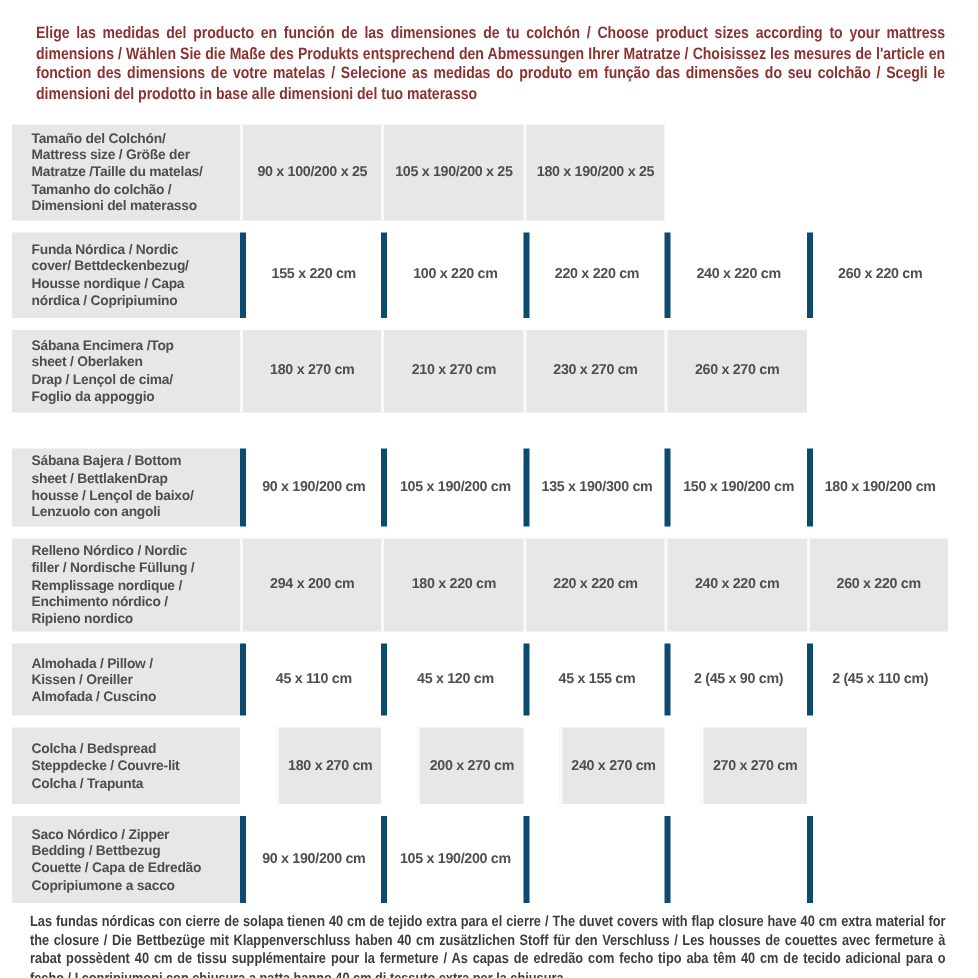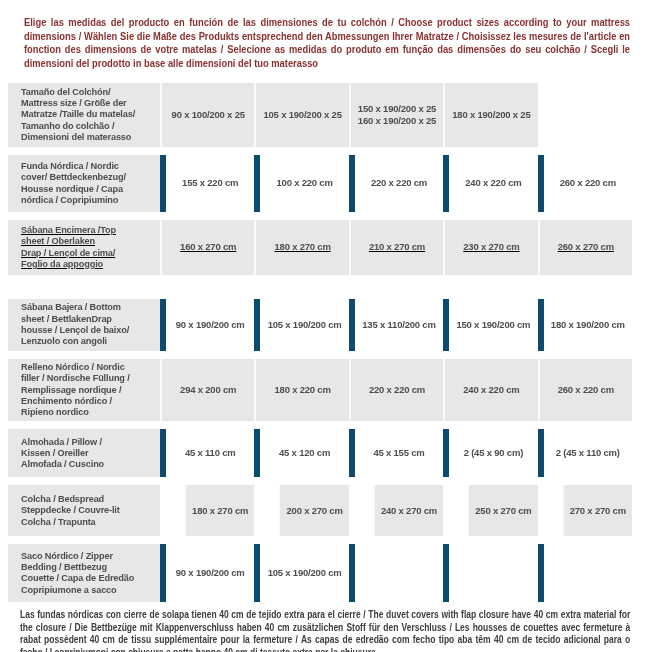--- a/index.html
+++ b/index.html
@@ -52,21 +52,21 @@
     justify-content: center;
     text-align: center;
     font-weight: bold;
     font-size: 9.5px;
     line-height: 12.5px;
     letter-spacing: -0.2px;
     color: var(--table-text, #4e4e4e);
     white-space: pre-line;
   }
   .row-gray .value-cell { border-left: 2px solid #fafafa; }
-  .row-white .value-cell { border-left: 6px solid #0c4a6e; text-align: right; }
+  .row-white .value-cell { border-left: 4px solid #0c4a6e; text-align: right; }
   .footnote { margin: 7px 16px 0 20px; }
   .footnote-text {
     width: 718px;
     transform: scaleX(0.85);
     transform-origin: 0 0;
     text-align: justify;
     font-size: 10px;
     font-weight: bold;
     line-height: 12.4px;
     color: var(--footnote-color, #3d3d3d);
@@ -82,54 +82,51 @@
 
   <div class="size-table">
       <div class="trow row-gray" style="min-height: 64px;">
         <div class="cell label-cell">Tamaño del Colchón/
 Mattress size / Größe der
 Matratze /Taille du matelas/
 Tamanho do colchão /
 Dimensioni del materasso</div>
         <div class="cell value-cell">90 x 100/200 x 25</div>
         <div class="cell value-cell">105 x 190/200 x 25</div>
-        <div class="cell value-cell">150 x 190/200 x 25
-160 x 190/200 x 25</div>
         <div class="cell value-cell">180 x 190/200 x 25</div>
       </div>
       <div class="trow row-white" style="min-height: 57px;">
         <div class="cell label-cell">Funda Nórdica /  Nordic
 cover/ Bettdeckenbezug/
 Housse nordique  / Capa
 nórdica / Copripiumino</div>
         <div class="cell value-cell">155 x 220 cm</div>
         <div class="cell value-cell">100 x 220 cm</div>
         <div class="cell value-cell">220 x 220 cm</div>
         <div class="cell value-cell">240 x 220 cm</div>
         <div class="cell value-cell">260 x 220 cm</div>
       </div>
-      <div class="trow row-gray" style="min-height: 55px; text-decoration: underline;">
+      <div class="trow row-gray" style="min-height: 55px;">
         <div class="cell label-cell">Sábana Encimera /Top
 sheet / Oberlaken
 Drap / Lençol de cima/
 Foglio da appoggio</div>
-        <div class="cell value-cell">160 x 270 cm</div>
         <div class="cell value-cell">180 x 270 cm</div>
         <div class="cell value-cell">210 x 270 cm</div>
         <div class="cell value-cell">230 x 270 cm</div>
         <div class="cell value-cell">260 x 270 cm</div>
       </div>
       <div class="trow row-white" style="min-height: 52px; margin-top: 24px;">
         <div class="cell label-cell">Sábana Bajera / Bottom
 sheet / BettlakenDrap
 housse / Lençol de baixo/
 Lenzuolo con angoli</div>
         <div class="cell value-cell">90 x 190/200 cm</div>
         <div class="cell value-cell">105 x 190/200 cm</div>
-        <div class="cell value-cell">135 x 110/200 cm</div>
+        <div class="cell value-cell">135 x 190/300 cm</div>
         <div class="cell value-cell">150 x 190/200 cm</div>
         <div class="cell value-cell">180 x 190/200 cm</div>
       </div>
       <div class="trow row-gray" style="min-height: 59px;">
         <div class="cell label-cell">Relleno Nórdico / Nordic
 filler / Nordische Füllung /
 Remplissage nordique /
 Enchimento nórdico /
 Ripieno nordico</div>
         <div class="cell value-cell">294 x 200 cm</div>
@@ -148,21 +145,20 @@
         <div class="cell value-cell">2 (45 x 90 cm)</div>
         <div class="cell value-cell">2 (45 x 110 cm)</div>
       </div>
       <div class="trow row-gray" style="min-height: 51px; gap: 24px;">
         <div class="cell label-cell">Colcha / Bedspread
 Steppdecke / Couvre-lit
 Colcha / Trapunta</div>
         <div class="cell value-cell">180 x 270 cm</div>
         <div class="cell value-cell">200 x 270 cm</div>
         <div class="cell value-cell">240 x 270 cm</div>
-        <div class="cell value-cell">250 x 270 cm</div>
         <div class="cell value-cell">270 x 270 cm</div>
       </div>
       <div class="trow row-white" style="min-height: 58px;">
         <div class="cell label-cell">Saco Nórdico / Zipper
 Bedding / Bettbezug
 Couette  / Capa de Edredão
 Copripiumone a sacco</div>
         <div class="cell value-cell">90 x 190/200 cm</div>
         <div class="cell value-cell">105 x 190/200 cm</div>
         <div class="cell value-cell"></div>

